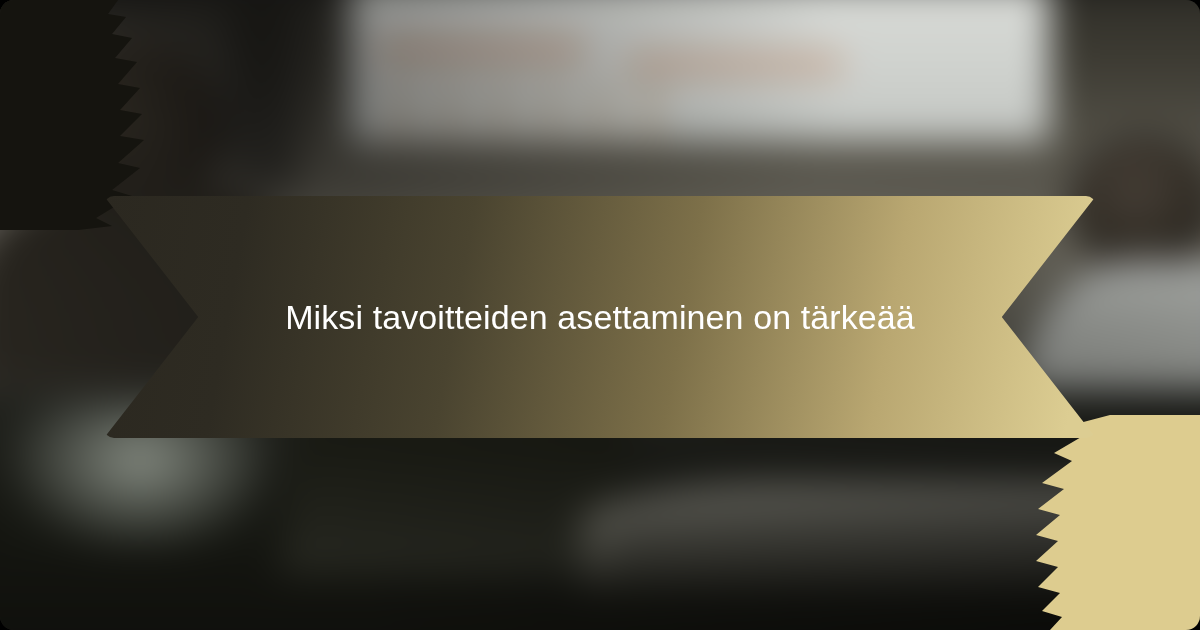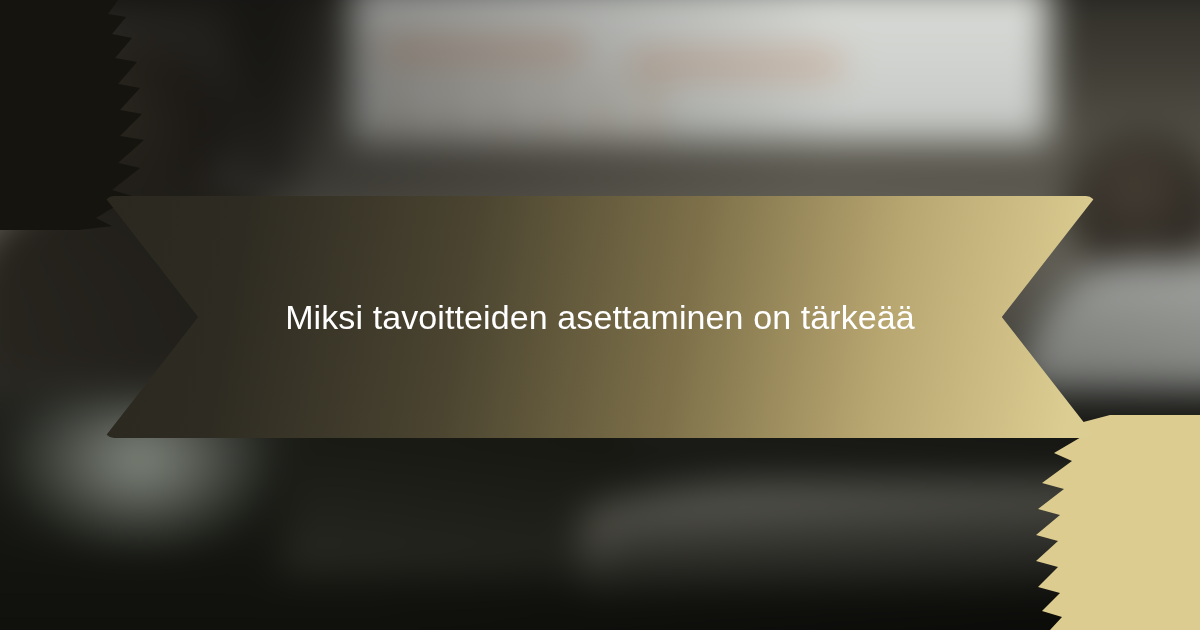--- a/index.html
+++ b/index.html
@@ -7,20 +7,21 @@
     padding: 0;
     background: #000;
   }
   .stage {
     position: relative;
     width: 1200px;
     height: 630px;
     overflow: hidden;
     font-family: "Liberation Sans", sans-serif;
     background: #1b1a16;
+    border-radius: 14px;
   }
 
   
   .bg {
     position: absolute;
     inset: -40px;
     overflow: hidden;
     filter: blur(18px) saturate(0.85);
   }
   .bg-base {

